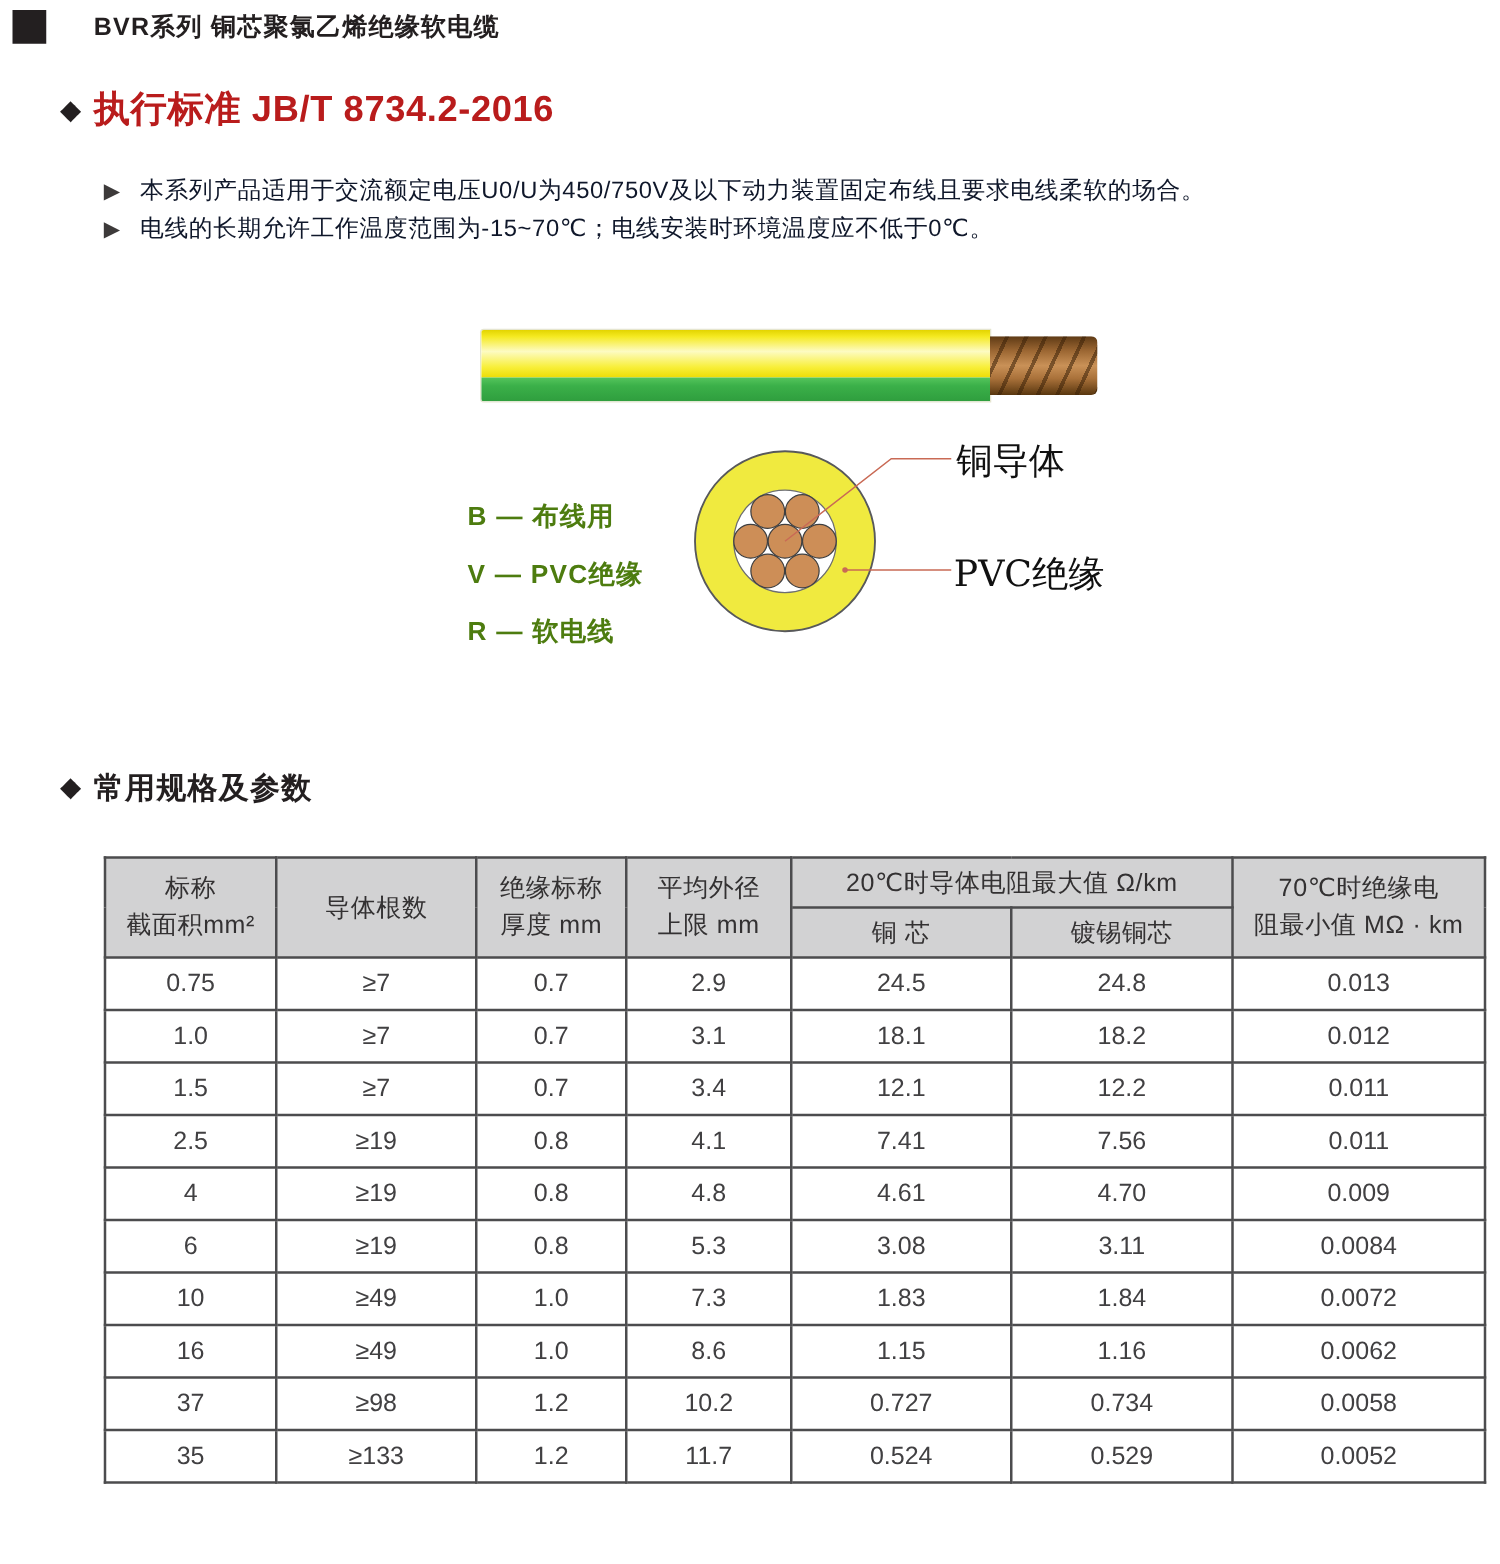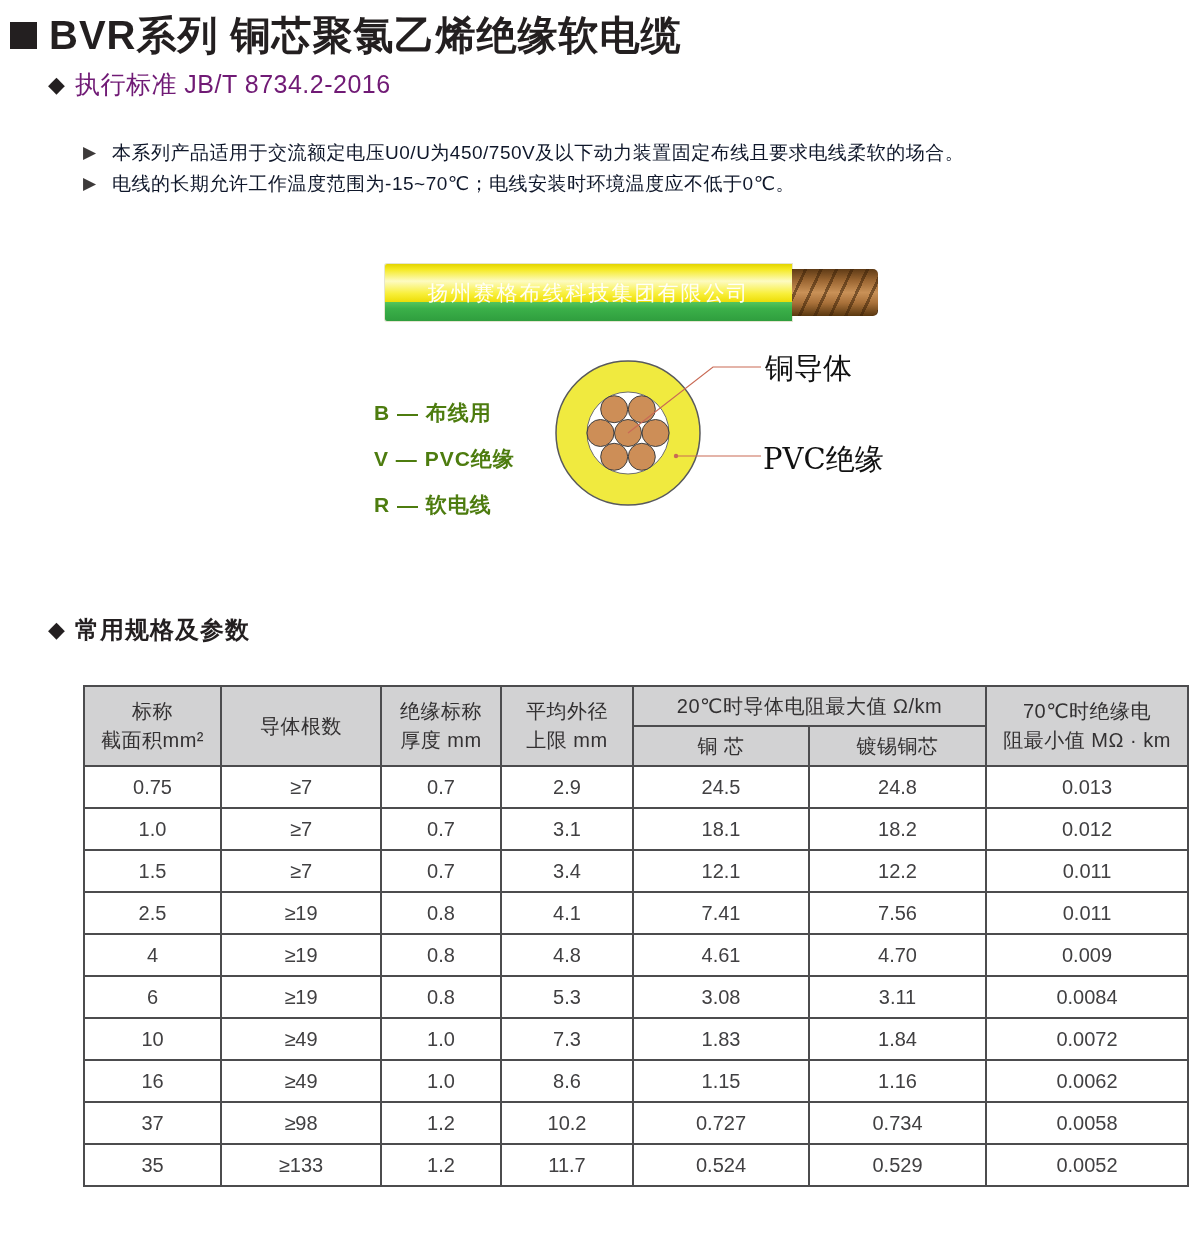--- a/index.html
+++ b/index.html
@@ -4,26 +4,26 @@
 <style>
   * { margin: 0; padding: 0; box-sizing: border-box; }
   html, body { width: 1200px; height: 1251px; background: #ffffff; position: relative;
     font-family: "Liberation Sans", "DejaVu Sans", sans-serif; color: #231f20; overflow: hidden; }
 
   .abs { position: absolute; }
 
   
   .title-row { left: 10px; top: 8px; display: flex; align-items: center; }
   .title-square { width: 27px; height: 27px; background: #231f20; margin-right: 12px; }
-  .title-text { font-size: 40px; font-weight: bold; letter-spacing: 1px; color: #231f20; }
+  .title-text { font-size: 20px; font-weight: bold; letter-spacing: 1px; color: #231f20; margin-left: 26px; }
 
   
   .standard-row { left: 48px; top: 68px; display: flex; align-items: center; }
   .diamond { color: #231f20; font-size: 22px; margin-right: 10px; line-height: 1; }
-  .standard-text { font-size: 25px; font-weight: normal; color: #701a75; letter-spacing: 0.5px; }
+  .standard-text { font-size: 29px; font-weight: bold; color: #b91c1c; letter-spacing: 0.5px; }
 
   
   .bullet-line { left: 83px; display: flex; align-items: flex-start; }
   .bullet-tri { color: #3d3a3a; font-size: 17px; margin-right: 16px; line-height: 24px; }
   .bullet-text { font-size: 19px; color: #0f172a; line-height: 24px; letter-spacing: 0.5px; }
 
   
   .cable { left: 385px; top: 264px; width: 494px; height: 57px; }
   .cable-insulation { position: absolute; left: 0; top: 0; width: 407px; height: 57px;
     border-radius: 2px 0 0 2px; overflow: hidden;
@@ -83,21 +83,20 @@
 <div class="abs bullet-line" style="top:172px;">
   <span class="bullet-tri">▶</span>
   <span class="bullet-text">电线的长期允许工作温度范围为-15~70℃；电线安装时环境温度应不低于0℃。</span>
 </div>
 
 <div class="abs cable">
   <div class="cable-insulation">
     <div class="cable-yellow"></div>
     <div class="cable-green"></div>
   </div>
-  <div class="cable-brand">扬州赛格布线科技集团有限公司</div>
   <div class="cable-copper"></div>
 </div>
 
 <div class="abs naming">
   <div class="naming-item">B — 布线用</div>
   <div class="naming-item">V — PVC绝缘</div>
   <div class="naming-item">R — 软电线</div>
 </div>
 
 <svg class="abs" style="left:545px; top:348px;" width="230" height="180" viewBox="0 0 230 180">

